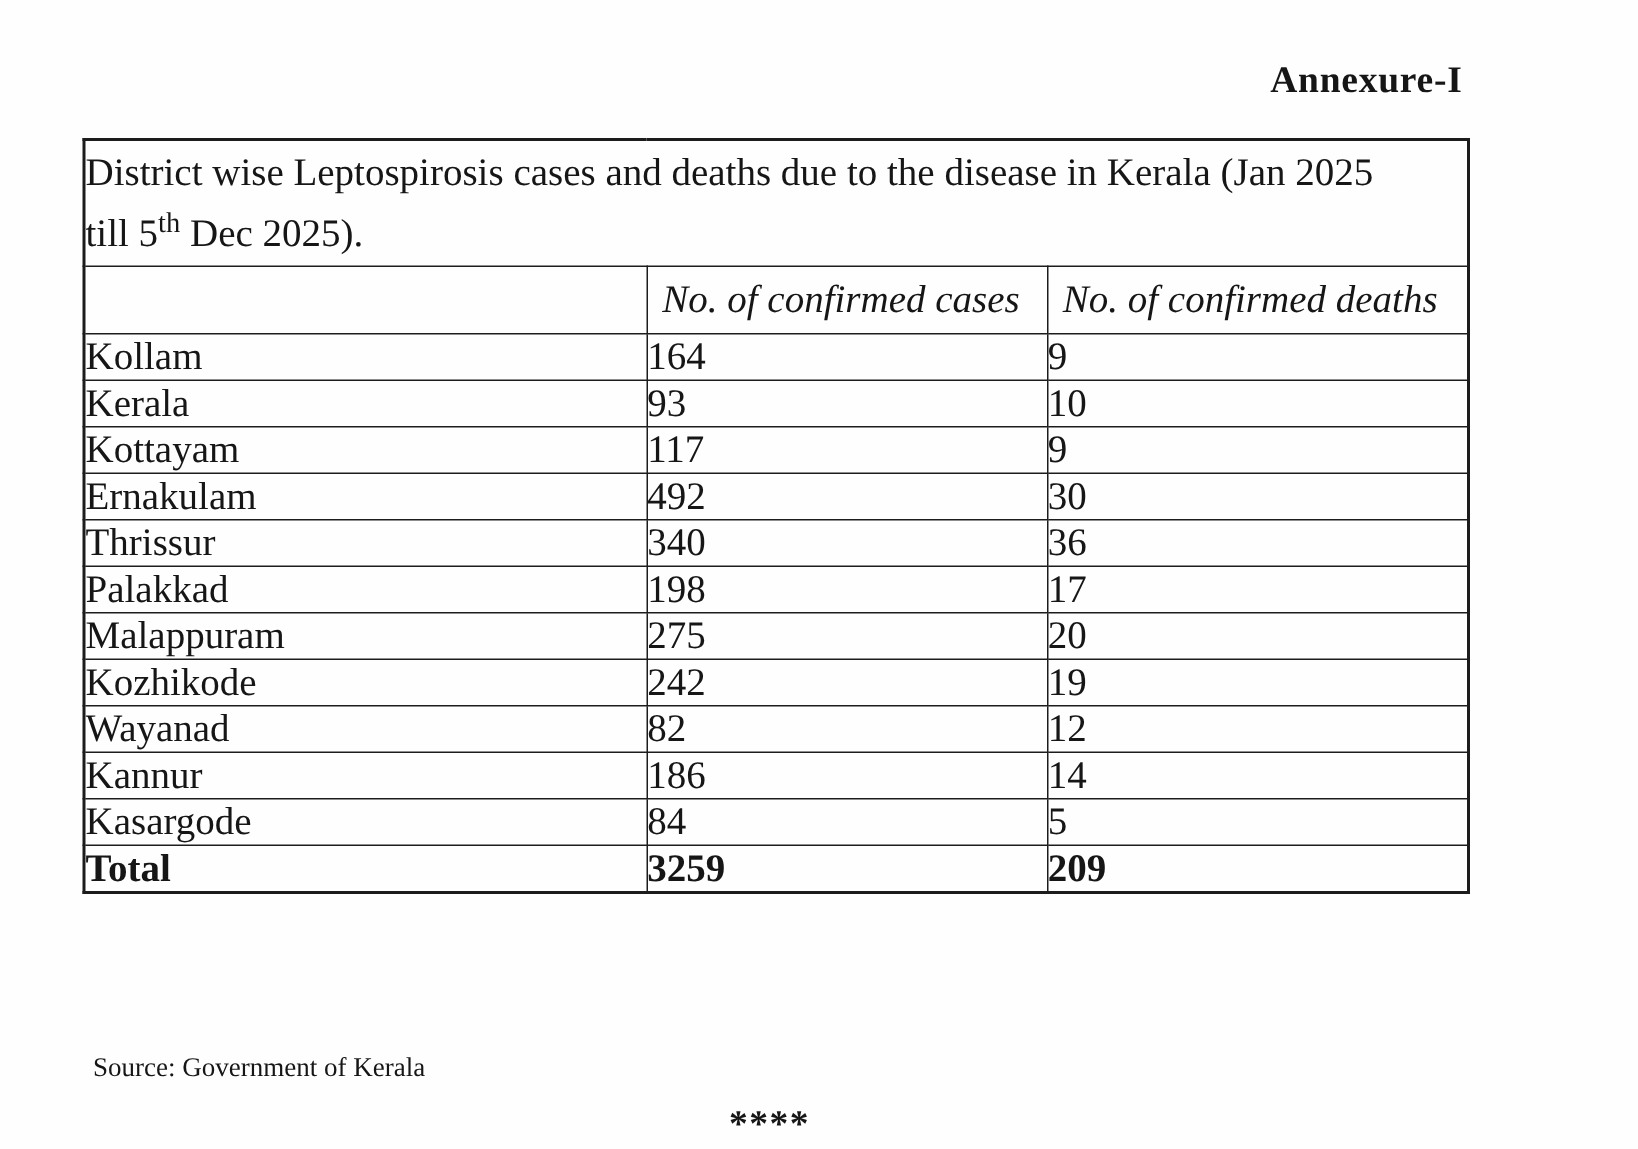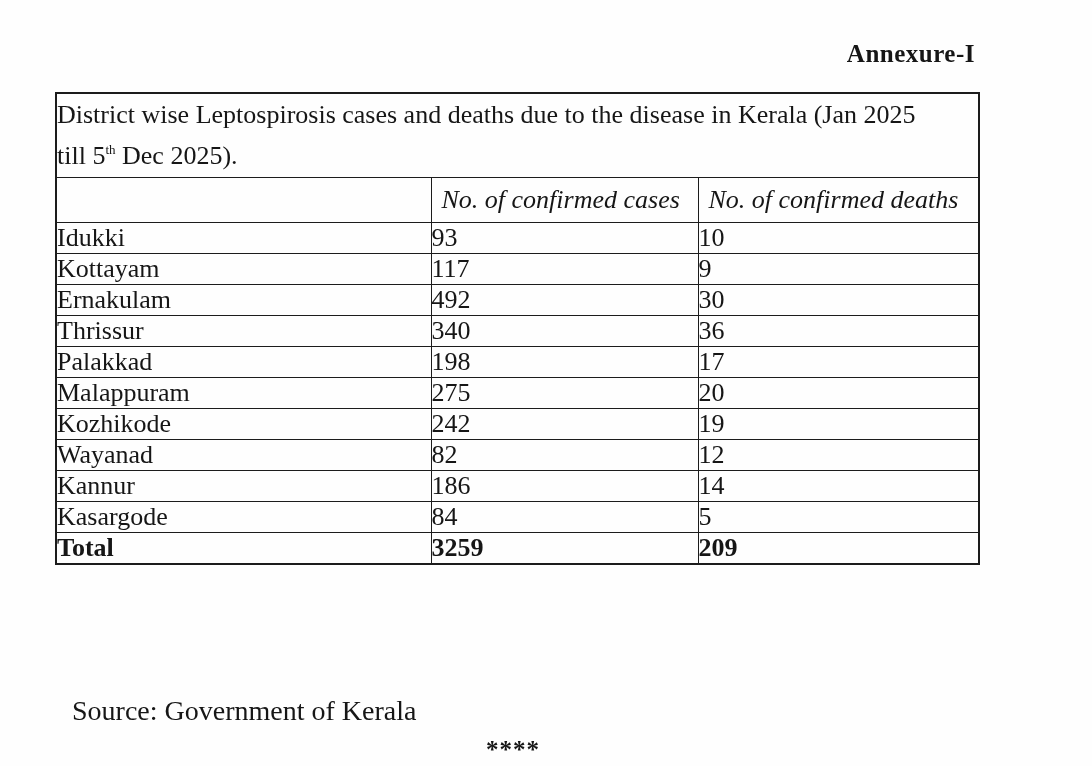--- a/index.html
+++ b/index.html
@@ -45,21 +45,21 @@
   .col-deaths   { width: 281px; }
 
   .title-cell {
     height: 83px;
     padding: 5px 2px 0 31px;
     line-height: 41px;
     vertical-align: top;
     white-space: normal !important;
   }
   .title-cell sup {
-    font-size: 13px;
+    font-size: 19px;
     line-height: 0;
     vertical-align: super;
   }
   .header-row td {
     height: 44px;
     vertical-align: middle;
   }
   .header-row td.hcell { padding-left: 10px; font-style: italic; }
   .data-row td {
     height: 29.8px;
@@ -68,23 +68,23 @@
   .total-row td {
     height: 30px;
     vertical-align: middle;
     font-weight: bold;
   }
   .dcell { padding-left: 9px; }
   .ncell { padding-left: 31px; }
 
   .source-note {
     position: absolute;
-    left: 72px;
+    left: 62px;
     top: 696px;
-    font-size: 28px;
+    font-size: 18px;
     line-height: 30px;
     text-align: center;
   }
   .footer-mark {
     position: absolute;
     left: 486px;
     top: 736px;
     font-size: 25px;
     font-weight: bold;
     letter-spacing: 1px;
@@ -110,21 +110,26 @@
           <span>till 5</span><sup>th</sup><span> Dec 2025).</span>
         </td>
       </tr>
       <tr class="header-row">
         <td class="hcell"></td>
         <td class="hcell">No. of confirmed cases</td>
         <td class="hcell">No. of confirmed deaths</td>
       </tr>
 
       <tr class="data-row">
-        <td class="dcell">Idukki</td>
+        <td class="dcell">Kollam</td>
+        <td class="ncell">164</td>
+        <td class="ncell">9</td>
+      </tr>
+      <tr class="data-row">
+        <td class="dcell">Kerala</td>
         <td class="ncell">93</td>
         <td class="ncell">10</td>
       </tr>
       <tr class="data-row">
         <td class="dcell">Kottayam</td>
         <td class="ncell">117</td>
         <td class="ncell">9</td>
       </tr>
       <tr class="data-row">
         <td class="dcell">Ernakulam</td>

